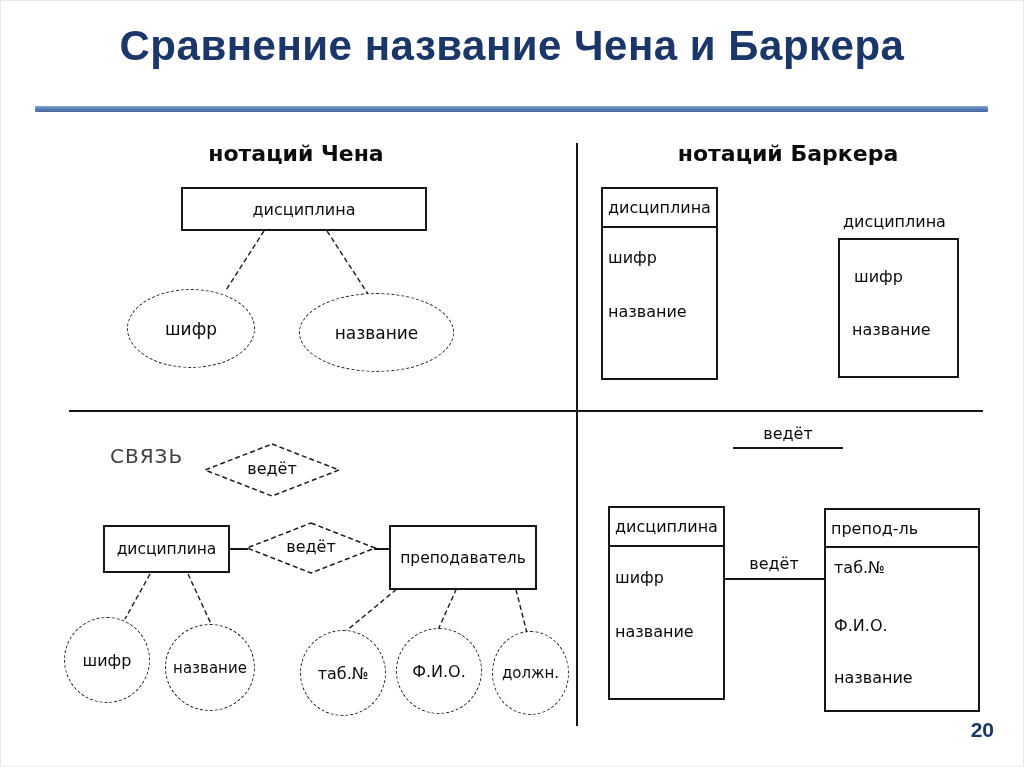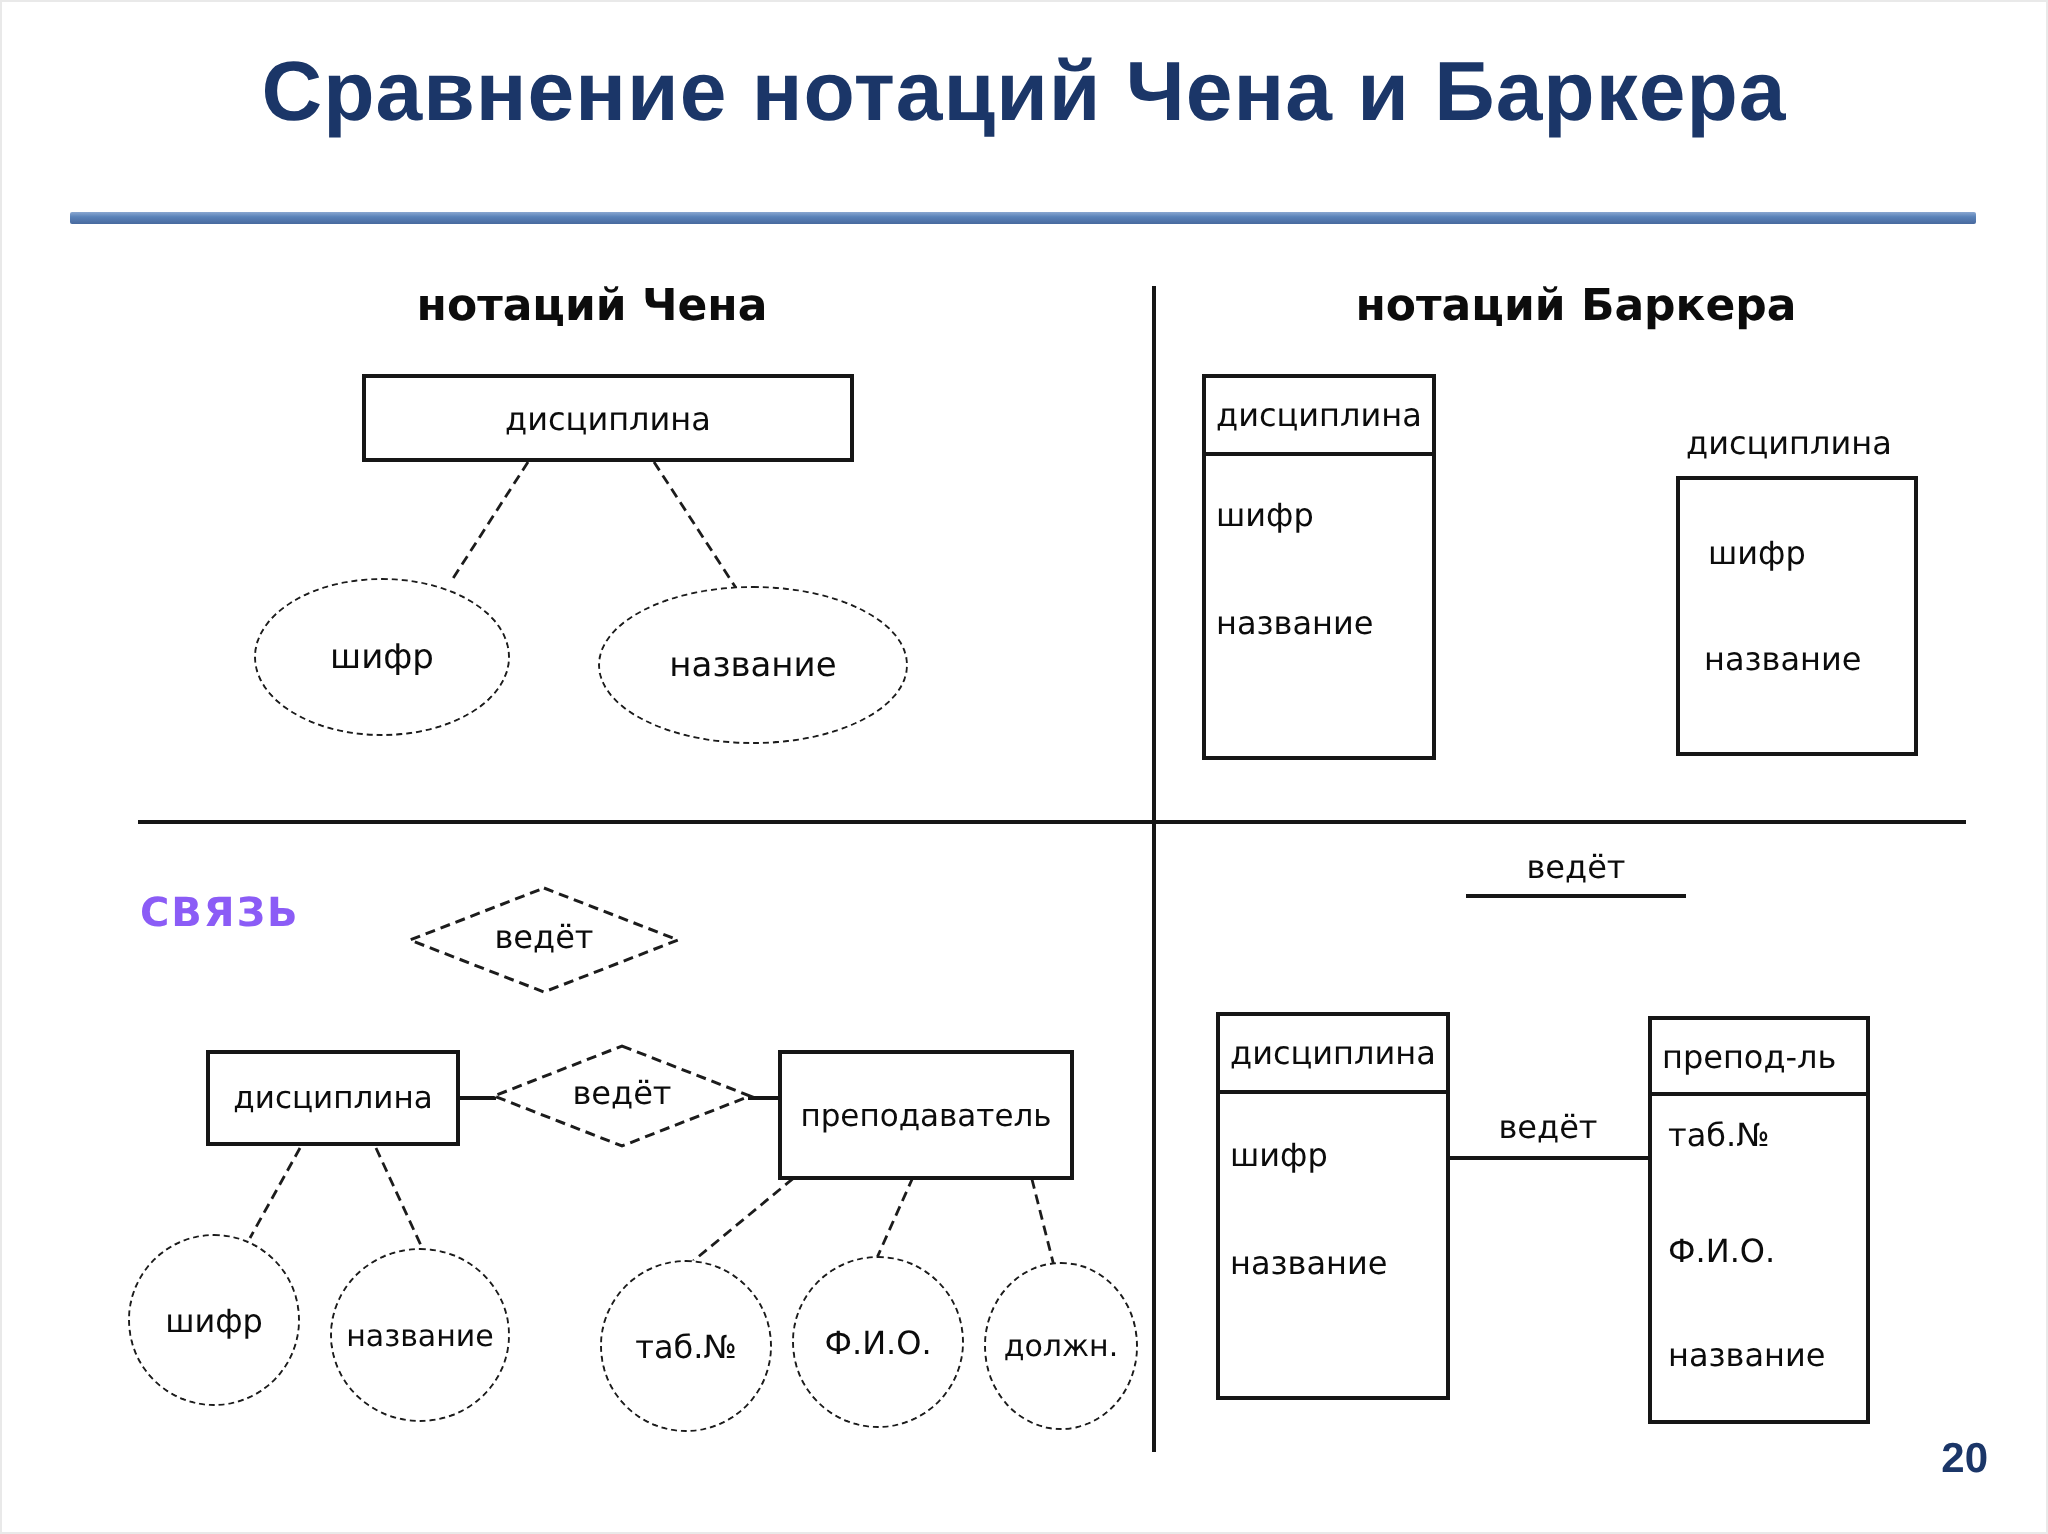--- a/index.html
+++ b/index.html
@@ -32,21 +32,21 @@
   }
   .ellipse{
     position:absolute;border:1.6px dashed #1c1c1c;border-radius:50%;background:#fff;
     display:flex;align-items:center;justify-content:center;
     font-size:16px;color:#0c0c0c;box-sizing:border-box;text-align:center;
   }
   .dlabel{
     position:absolute;text-align:center;font-size:16px;color:#0c0c0c;
   }
   .caption{
-    position:absolute;font-size:20px;font-weight:bold;color:#8b5cf6;letter-spacing:1px;
+    position:absolute;font-size:20px;font-weight:normal;color:#404040;letter-spacing:1px;margin-left:40px;
   }
   .bbox{
     position:absolute;border:2px solid #161616;background:#fff;box-sizing:border-box;
   }
   .bhead{
     height:39px;border-bottom:2px solid #161616;display:flex;align-items:center;
     padding-left:5px;font-size:16px;color:#0c0c0c;box-sizing:border-box;
   }
   .battr{
     position:absolute;font-size:16px;color:#0c0c0c;white-space:nowrap;
@@ -57,21 +57,21 @@
   .pagenum{
     position:absolute;right:30px;top:718px;font-size:21px;font-weight:bold;
     color:#1b3668;font-family:"Liberation Sans",sans-serif;
   }
 </style>
 </head>
 <body>
 
 <div class="slide">
 
-  <div class="title">Сравнение нотаций Чена и Баркера</div>
+  <div class="title">Сравнение название Чена и Баркера</div>
   <div class="rule"></div>
 
   <svg class="lines" viewBox="0 0 1024 767">
 
     <line class="solid" x1="577" y1="143" x2="577" y2="726"></line>
     <line class="solid" x1="69" y1="411" x2="983" y2="411"></line>
 
     <line class="thin" x1="264" y1="231" x2="226" y2="290"></line>
     <line class="thin" x1="327" y1="231" x2="368" y2="294"></line>
 
@@ -128,21 +128,21 @@
   <div class="flabel" style="left:733px;top:424px;width:110px;text-align:center;">ведёт</div>
 
   <div class="bbox" style="left:608px;top:506px;width:117px;height:194px;">
     <div class="bhead">дисциплина</div>
     <div class="battr" style="left:5px;top:60px;">шифр</div>
     <div class="battr" style="left:5px;top:114px;">название</div>
   </div>
 
   <div class="flabel" style="left:727px;top:554px;width:94px;text-align:center;">ведёт</div>
 
-  <div class="bbox" style="left:824px;top:508px;width:111px;height:204px;">
+  <div class="bbox" style="left:824px;top:508px;width:156px;height:204px;">
     <div class="bhead" style="height:38px;">препод-ль</div>
     <div class="battr" style="left:8px;top:48px;">таб.№</div>
     <div class="battr" style="left:8px;top:106px;">Ф.И.О.</div>
     <div class="battr" style="left:8px;top:158px;">название</div>
   </div>
 
   <div class="pagenum">20</div>
 
 </div>
 

